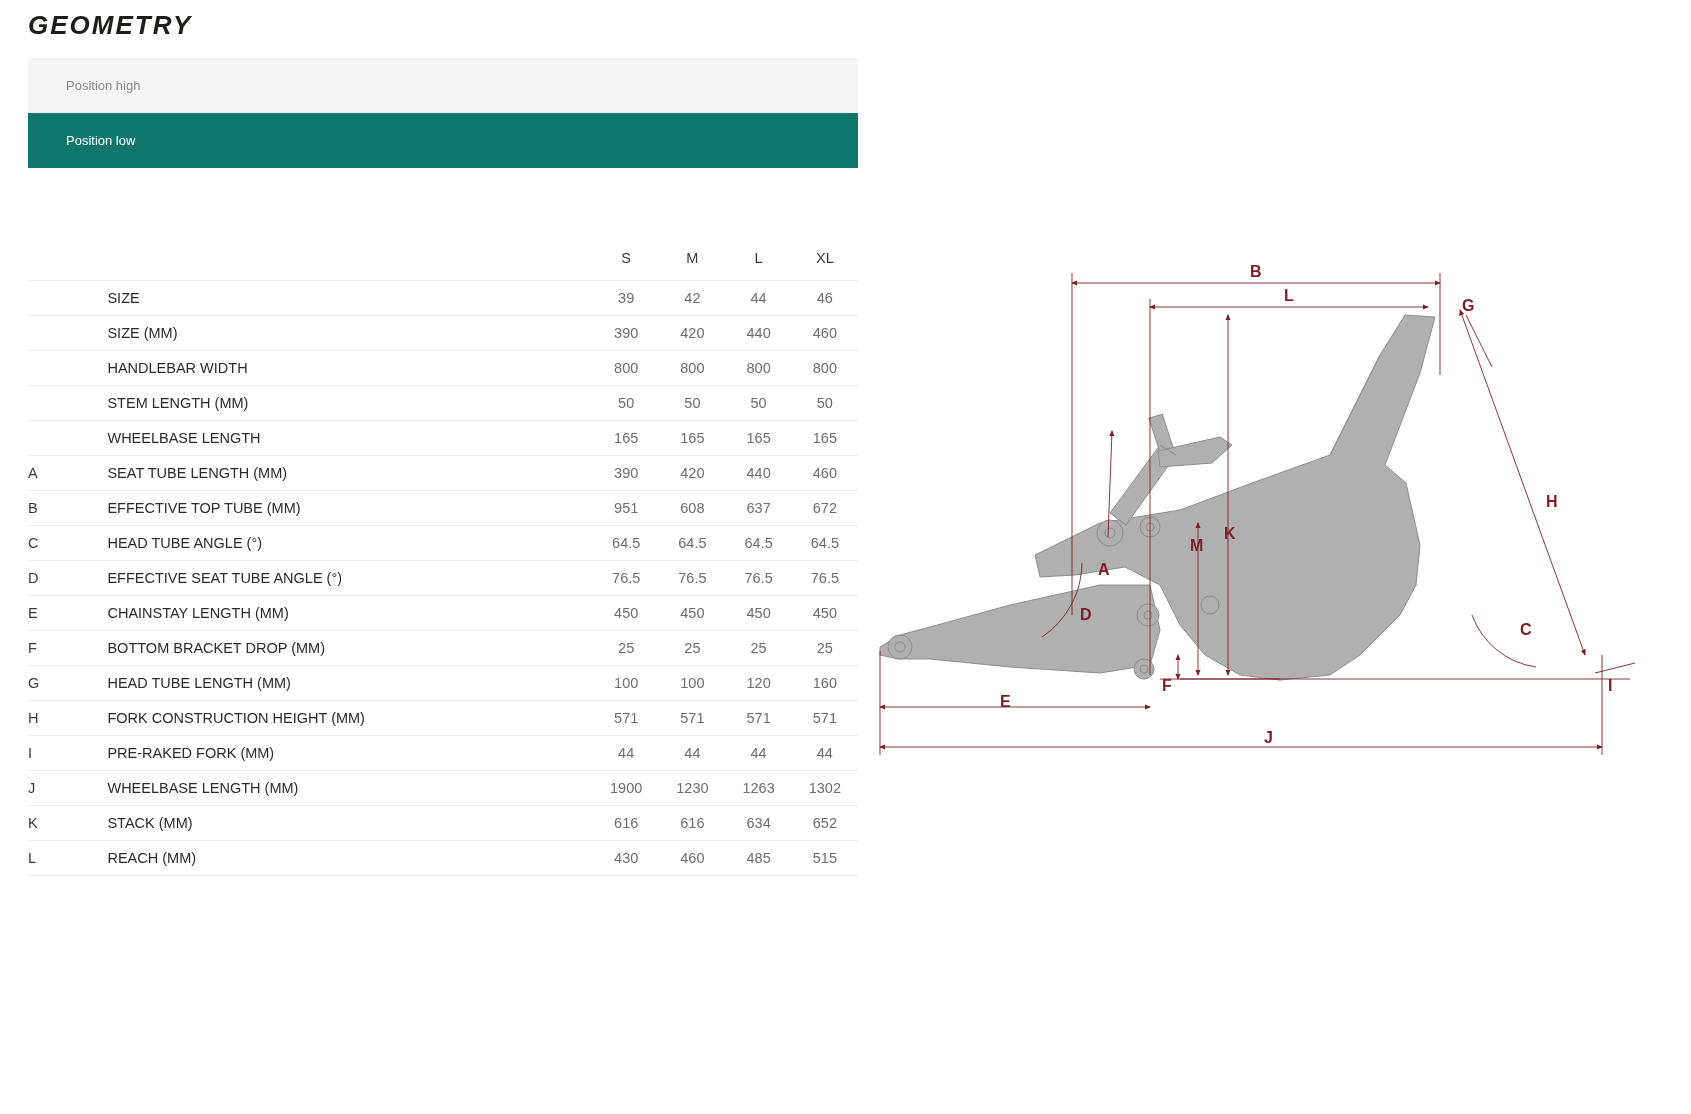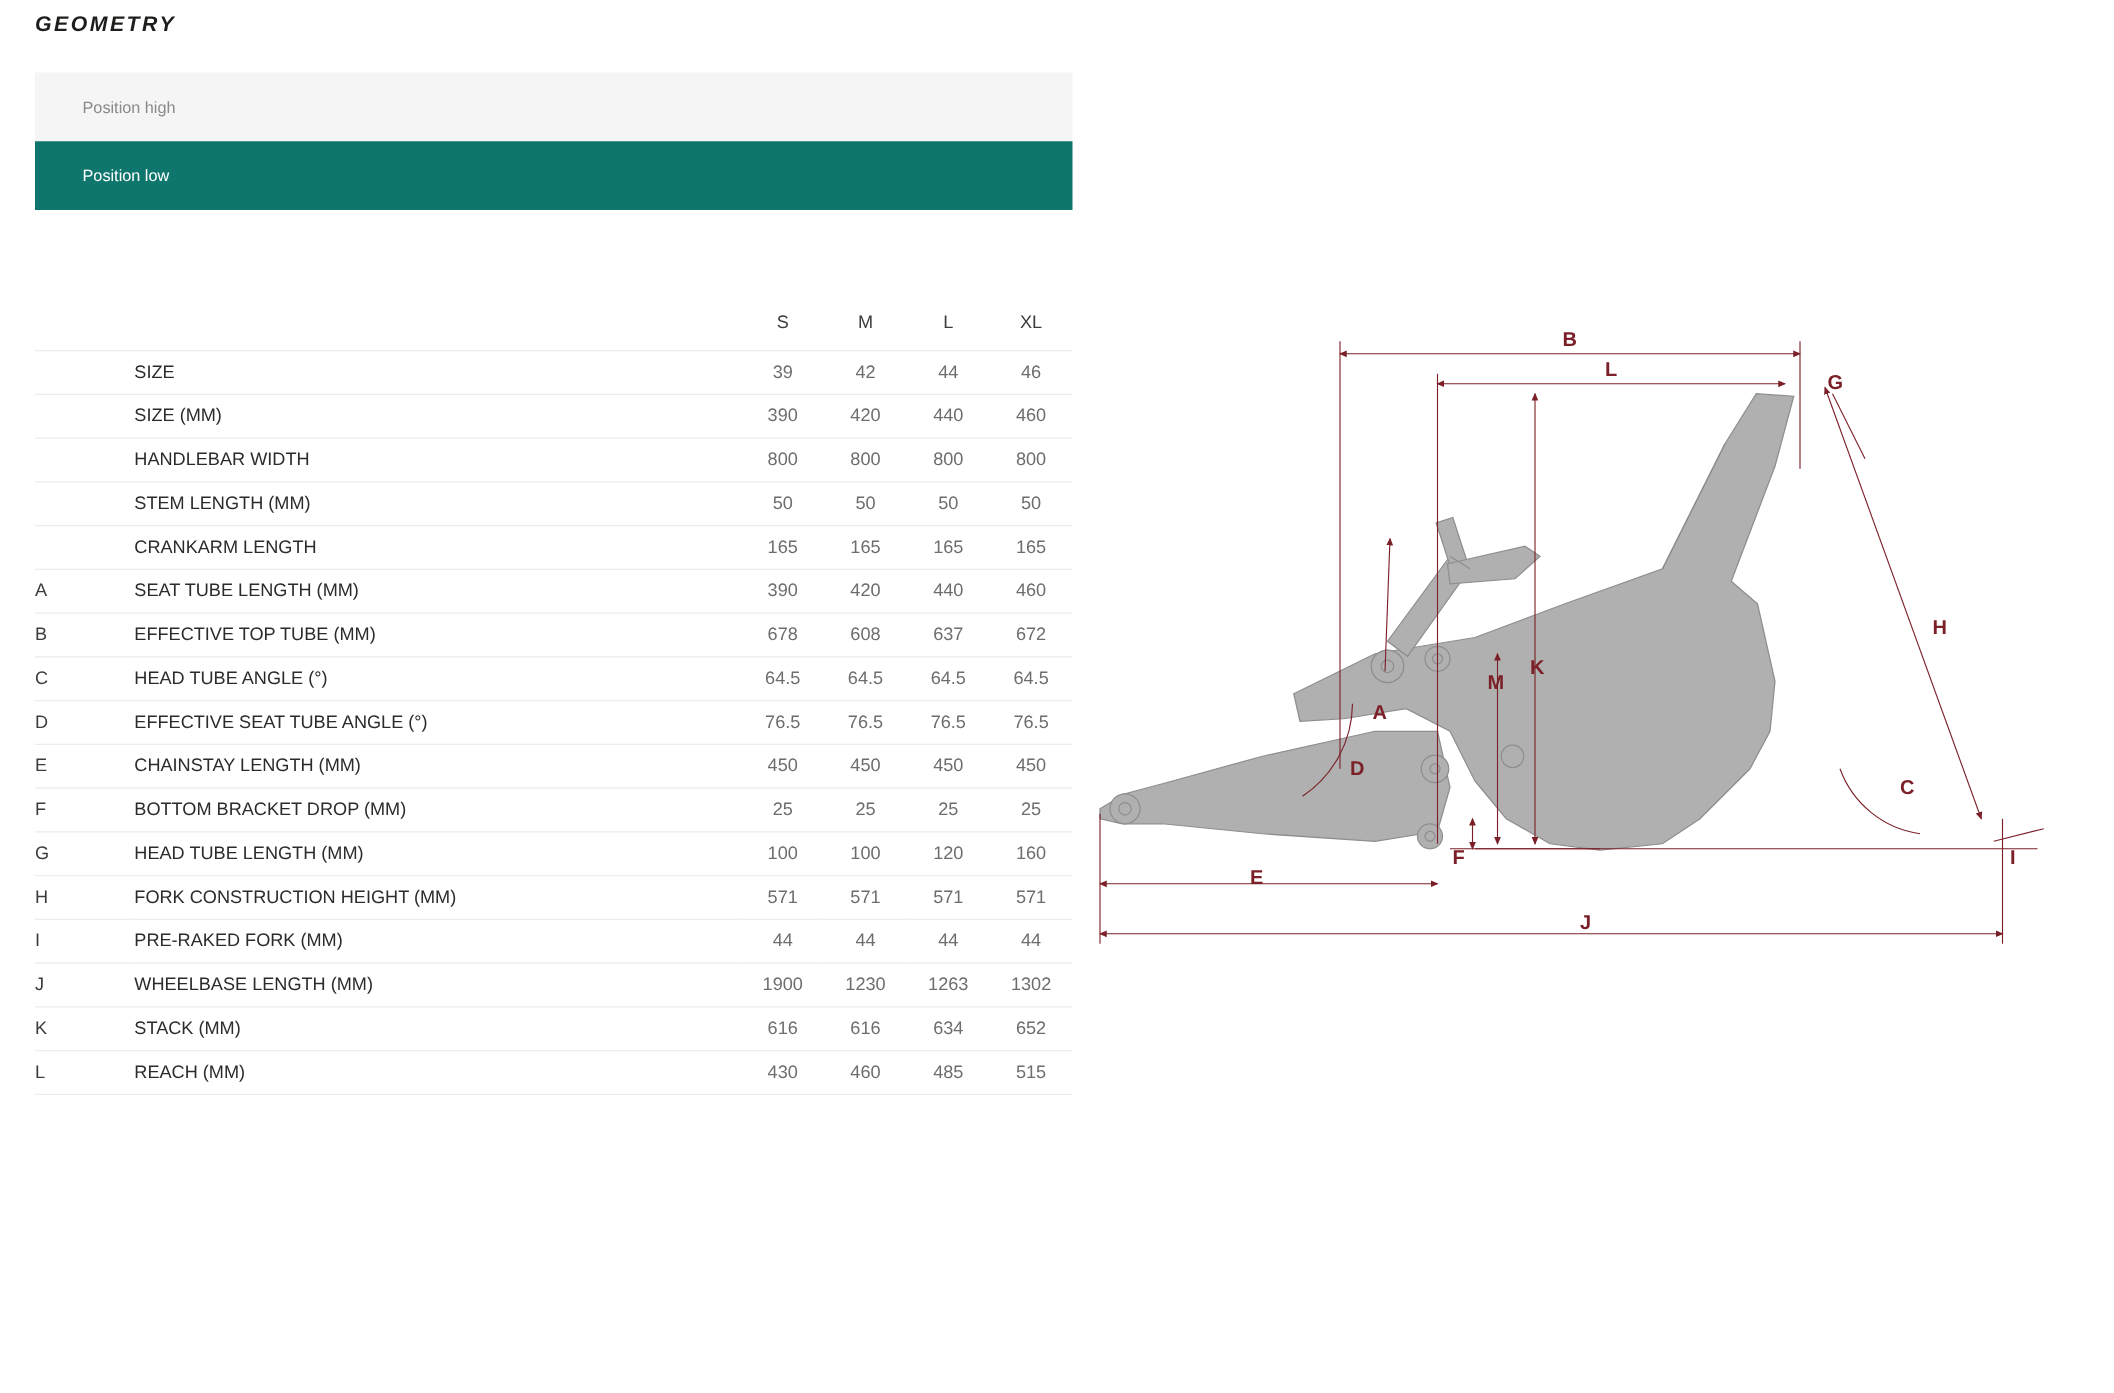--- a/index.html
+++ b/index.html
@@ -12,21 +12,21 @@
   }
   .page { position: relative; width: 1691px; height: 1114px; overflow: hidden; }
 
   
   .geo-title {
     position: absolute;
     left: 28px; top: 10px;
     font-family: "Liberation Sans", sans-serif;
     font-style: italic;
     font-weight: bold;
-    font-size: 17px;
+    font-size: 26px;
     letter-spacing: 2px;
     color: #1d1d1b;
   }
 
   
   .tabs { position: absolute; left: 28px; top: 58px; width: 830px; }
   .tab {
     height: 55px;
     display: flex; align-items: center;
     padding-left: 38px;
@@ -138,38 +138,38 @@
       <tr>
         <td class="col-key"></td>
         <td class="col-label">STEM LENGTH (MM)</td>
         <td class="col-val">50</td>
         <td class="col-val">50</td>
         <td class="col-val">50</td>
         <td class="col-val">50</td>
       </tr>
       <tr>
         <td class="col-key"></td>
-        <td class="col-label">CRANKARM LENGTH</td>
+        <td class="col-label">WHEELBASE LENGTH</td>
         <td class="col-val">165</td>
         <td class="col-val">165</td>
         <td class="col-val">165</td>
         <td class="col-val">165</td>
       </tr>
       <tr>
         <td class="col-key">A</td>
         <td class="col-label">SEAT TUBE LENGTH (MM)</td>
         <td class="col-val">390</td>
         <td class="col-val">420</td>
         <td class="col-val">440</td>
         <td class="col-val">460</td>
       </tr>
       <tr>
         <td class="col-key">B</td>
         <td class="col-label">EFFECTIVE TOP TUBE (MM)</td>
-        <td class="col-val">678</td>
+        <td class="col-val">951</td>
         <td class="col-val">608</td>
         <td class="col-val">637</td>
         <td class="col-val">672</td>
       </tr>
       <tr>
         <td class="col-key">C</td>
         <td class="col-label">HEAD TUBE ANGLE (°)</td>
         <td class="col-val">64.5</td>
         <td class="col-val">64.5</td>
         <td class="col-val">64.5</td>

